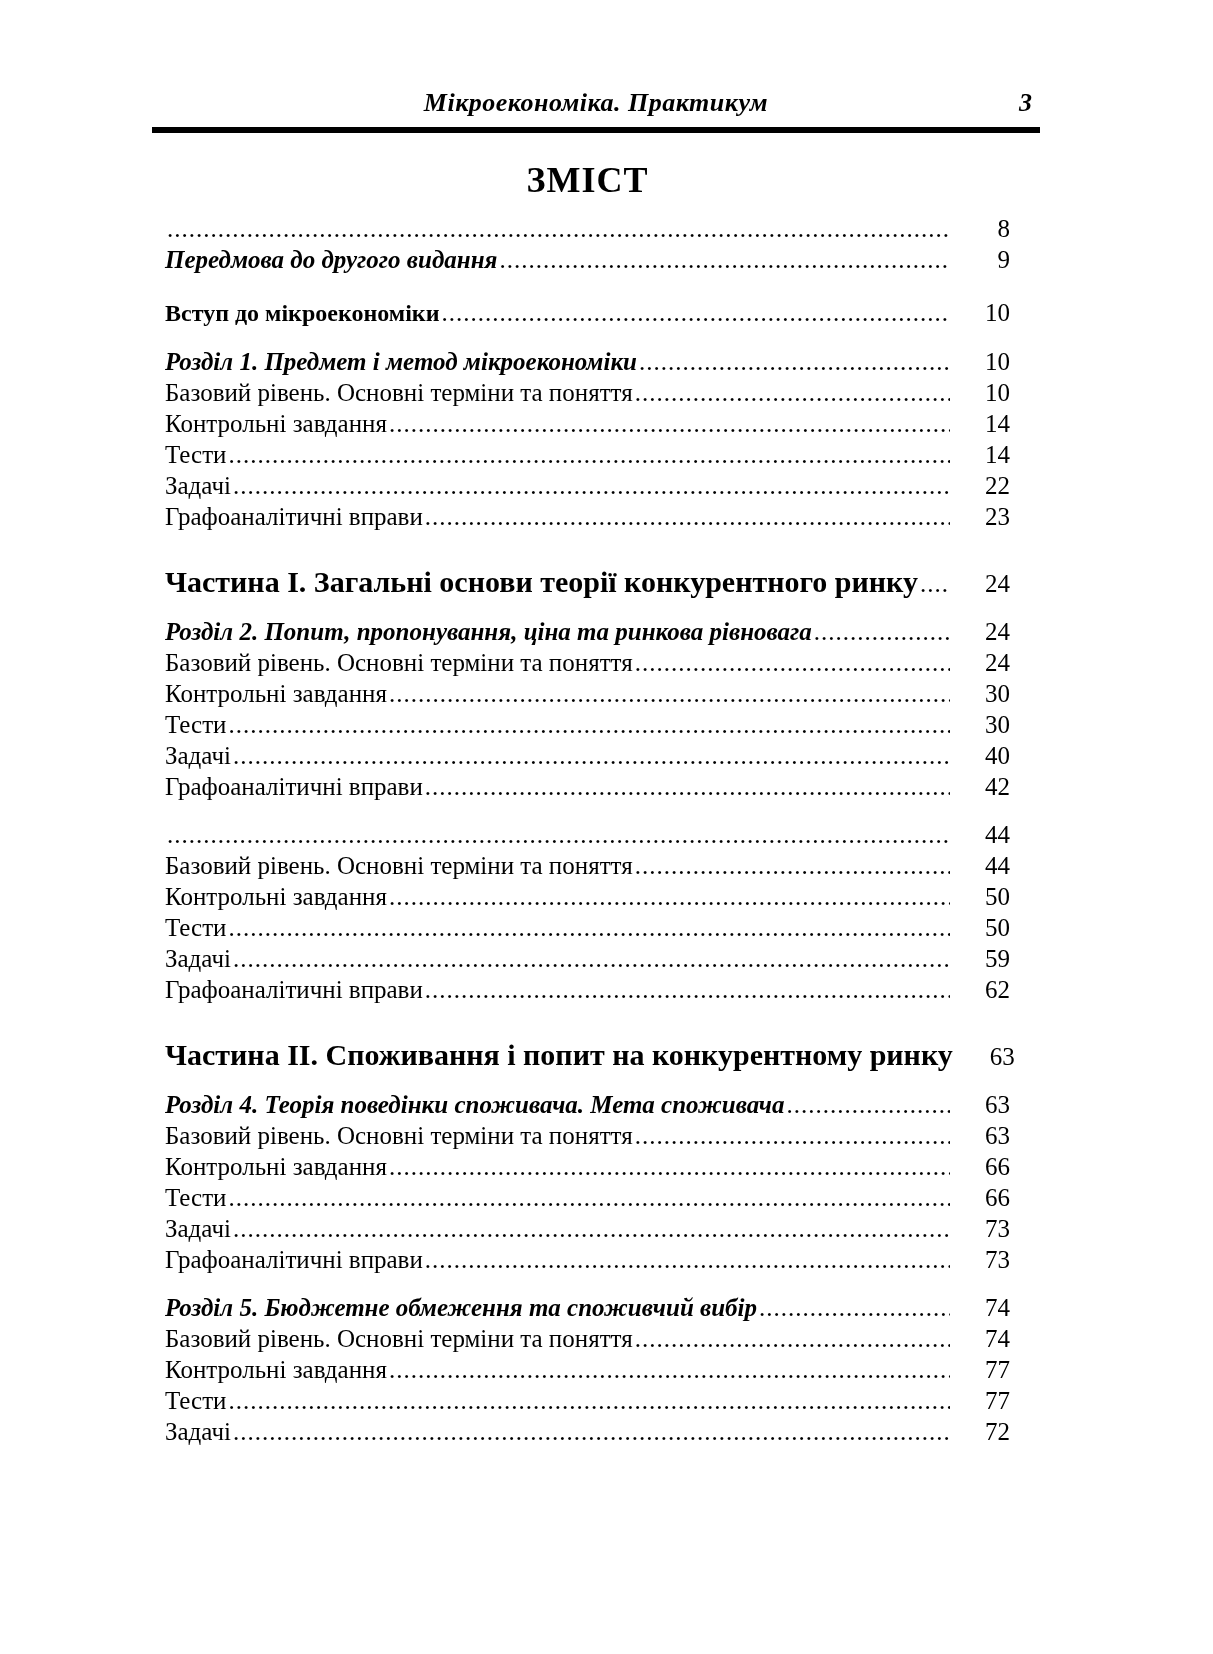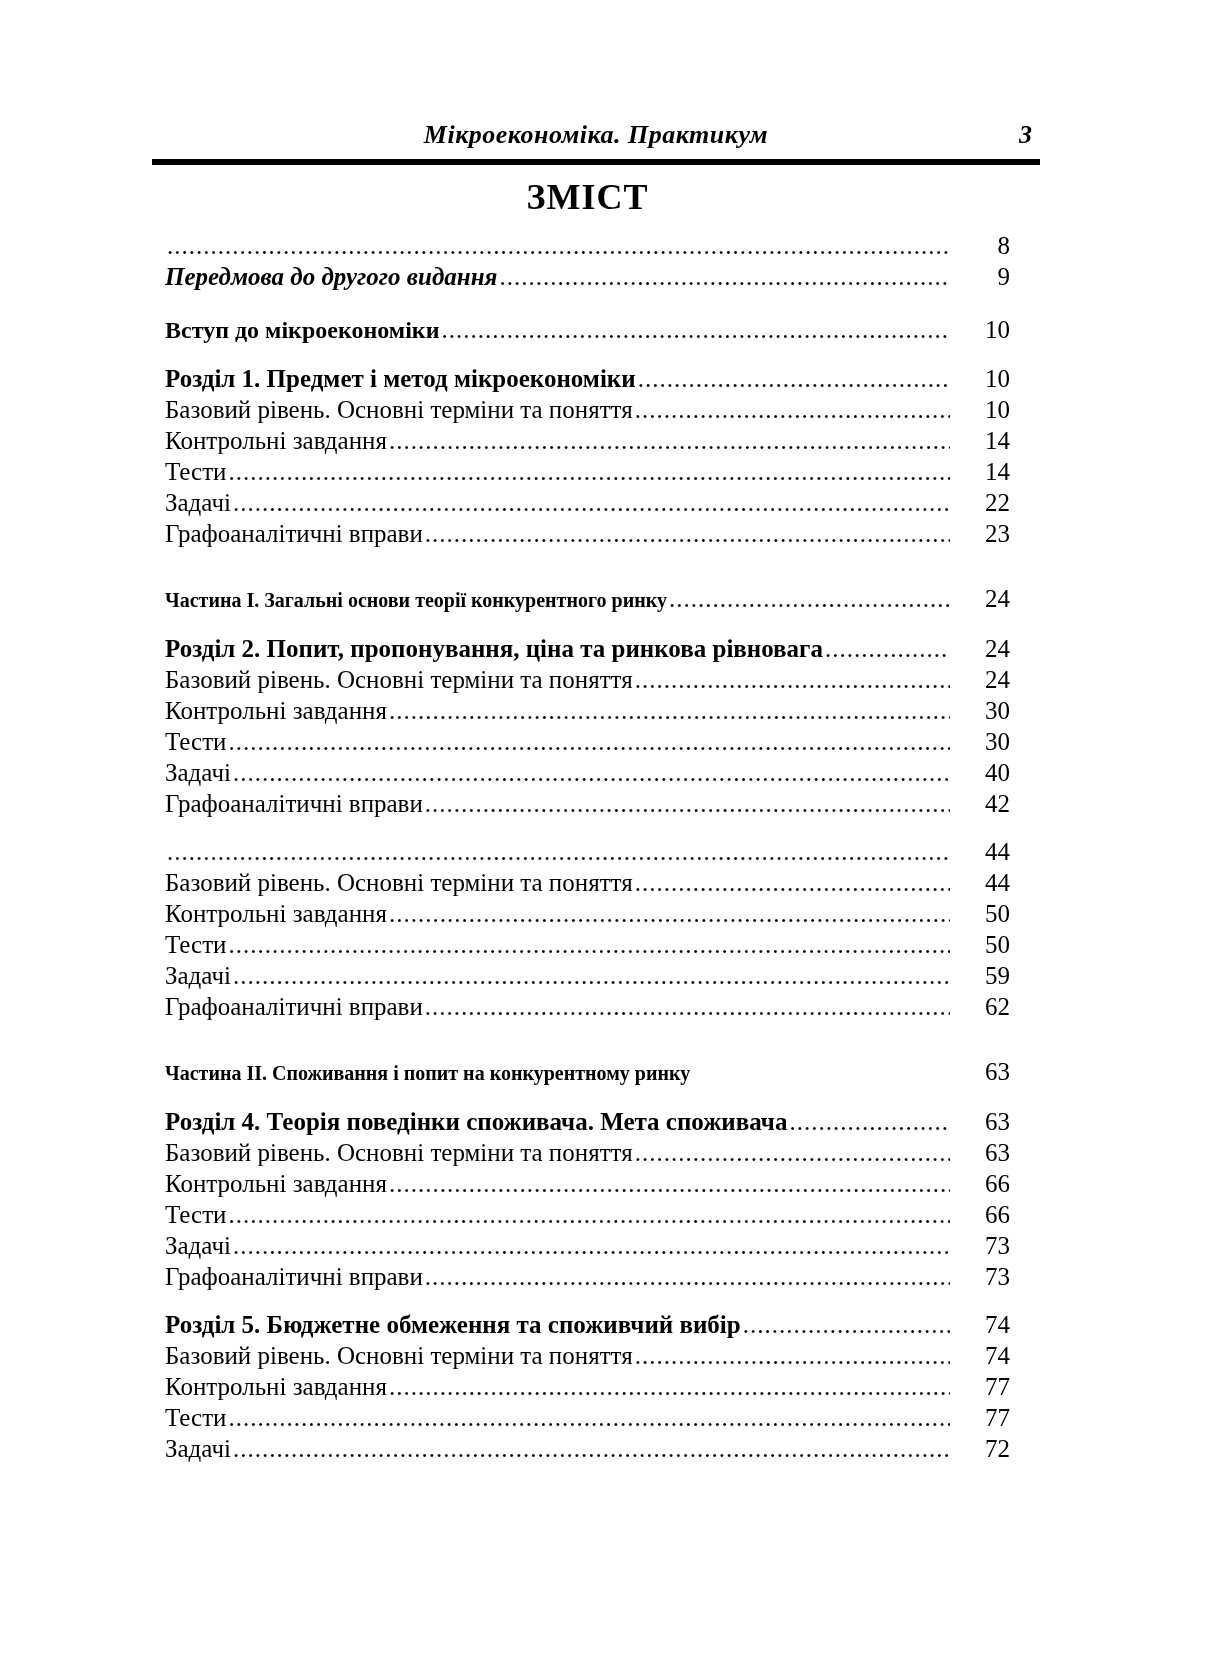--- a/index.html
+++ b/index.html
@@ -15,21 +15,21 @@
     color: #000;
     position: relative;
   }
   .doc-page {
     width: 1213px;
     min-height: 1654px;
     background: #fff;
   }
   .header {
     position: relative;
-    margin: 120px 0 0 152px;
+    margin: 88px 0 0 152px;
     width: 888px;
     text-align: center;
   }
   .header-title {
     font-size: 26px;
     font-weight: bold;
     font-style: italic;
     letter-spacing: 0.5px;
   }
   .header-page {
@@ -45,21 +45,21 @@
     width: 888px;
     height: 4px;
     border-top: 4px solid #000;
     border-bottom: 2px solid #000;
   }
   .content {
     margin-left: 165px;
     width: 845px;
   }
   .toc-title {
-    margin: 11px 0 12px 0;
+    margin: 26px 0 12px 0;
     text-align: center;
     font-size: 36px;
     font-weight: bold;
     letter-spacing: 1px;
   }
   .toc-row {
     display: flex;
     align-items: baseline;
     font-size: 25px;
     line-height: 31px;
@@ -79,23 +79,23 @@
     flex: none;
     width: 58px;
     text-align: right;
     font-size: 25px;
   }
   
   .style-preface .toc-label { font-weight: bold; font-style: italic; }
   .style-intro { margin-top: 22px; }
   .style-intro .toc-label { font-weight: bold; font-size: 24px; }
   .style-part { margin-top: 34px; }
-  .style-part .toc-label { font-weight: bold; font-size: 20px; }
+  .style-part .toc-label { font-weight: bold; font-size: 30px; }
   .style-chapter { margin-top: 17px; }
-  .style-chapter .toc-label { font-weight: bold; }
+  .style-chapter .toc-label { font-weight: bold; font-style: italic; }
   .style-italic .toc-label { }
   .no-dots .toc-dots::after { content: ""; }
 </style>
 </head>
 <body>
 
 <div class="doc-page">
 
   <div class="header">
     <span class="header-title">Мікроекономіка. Практикум</span>

